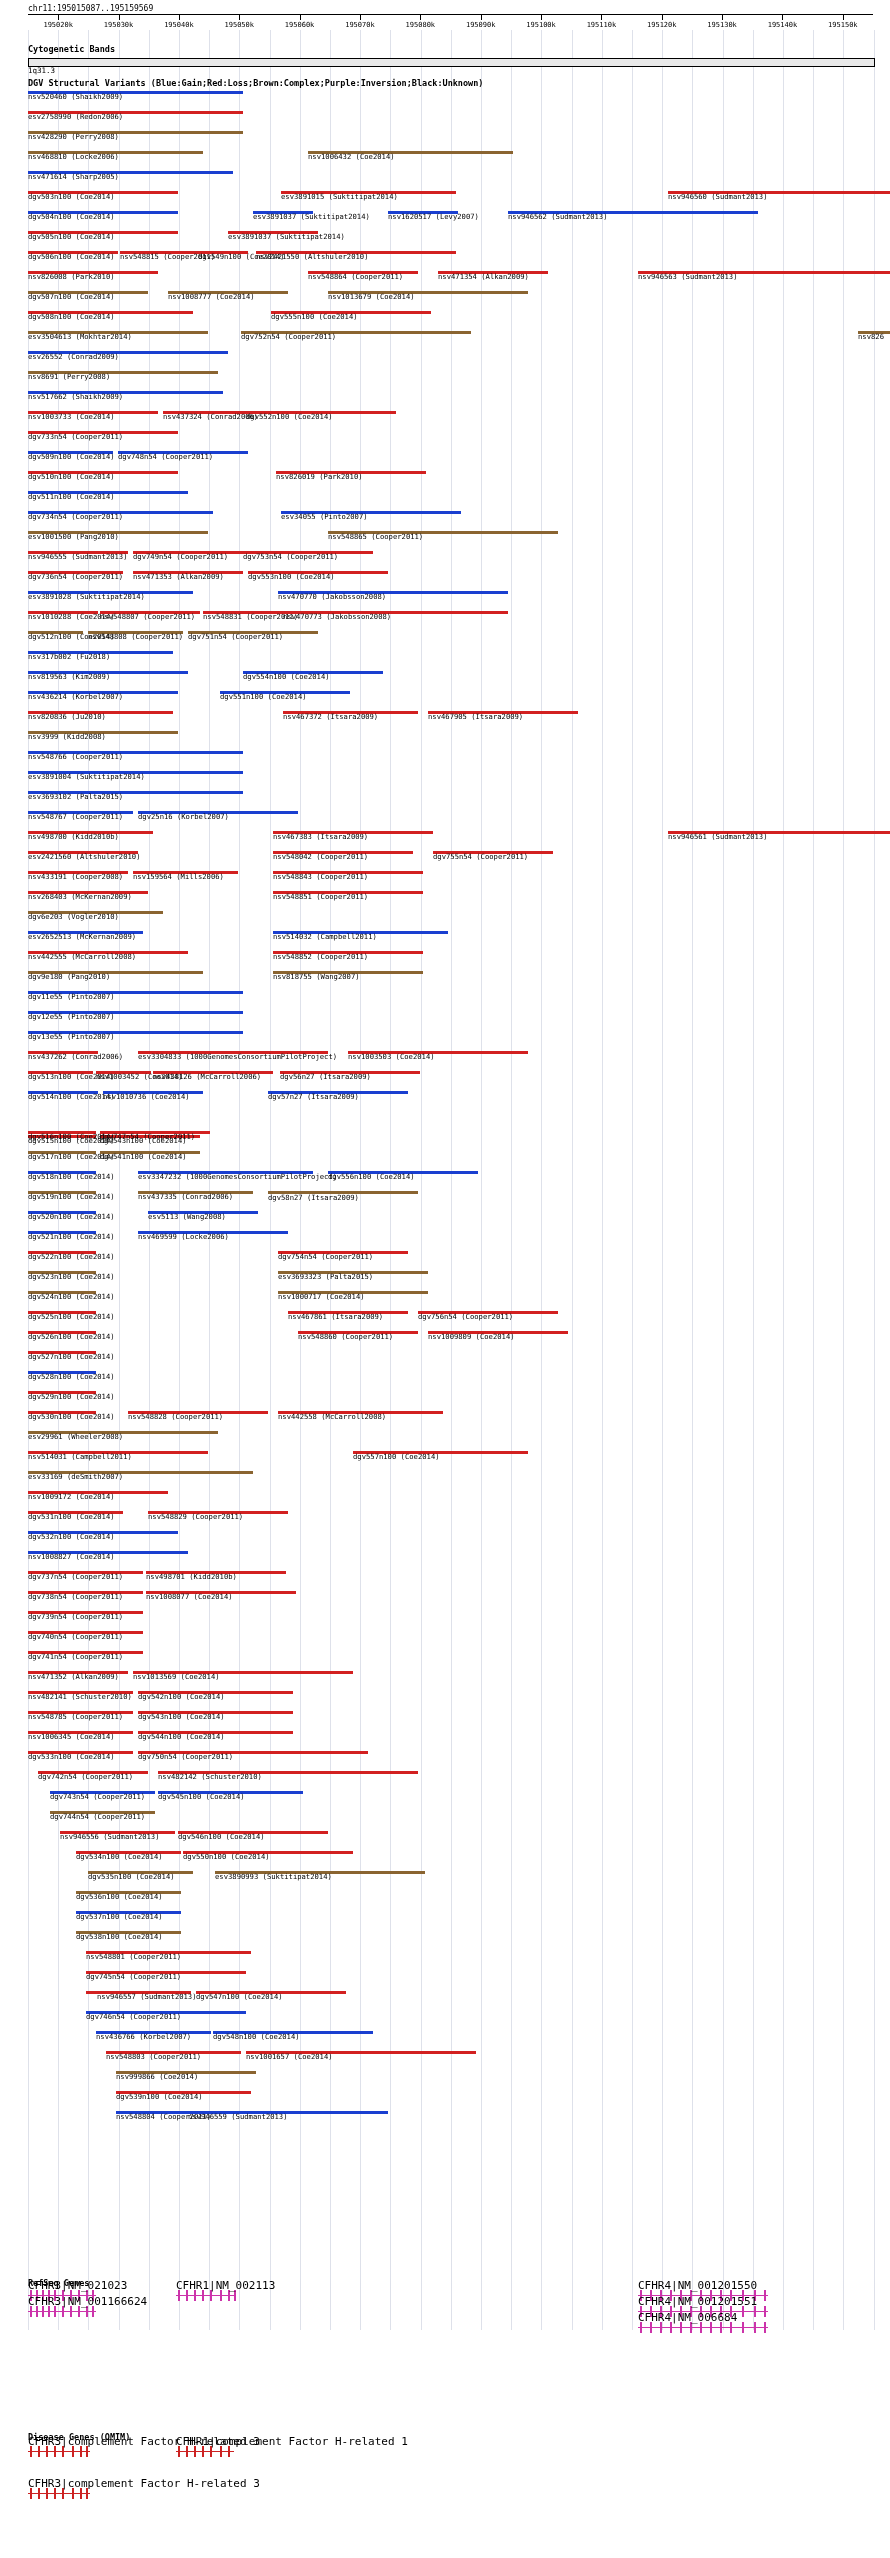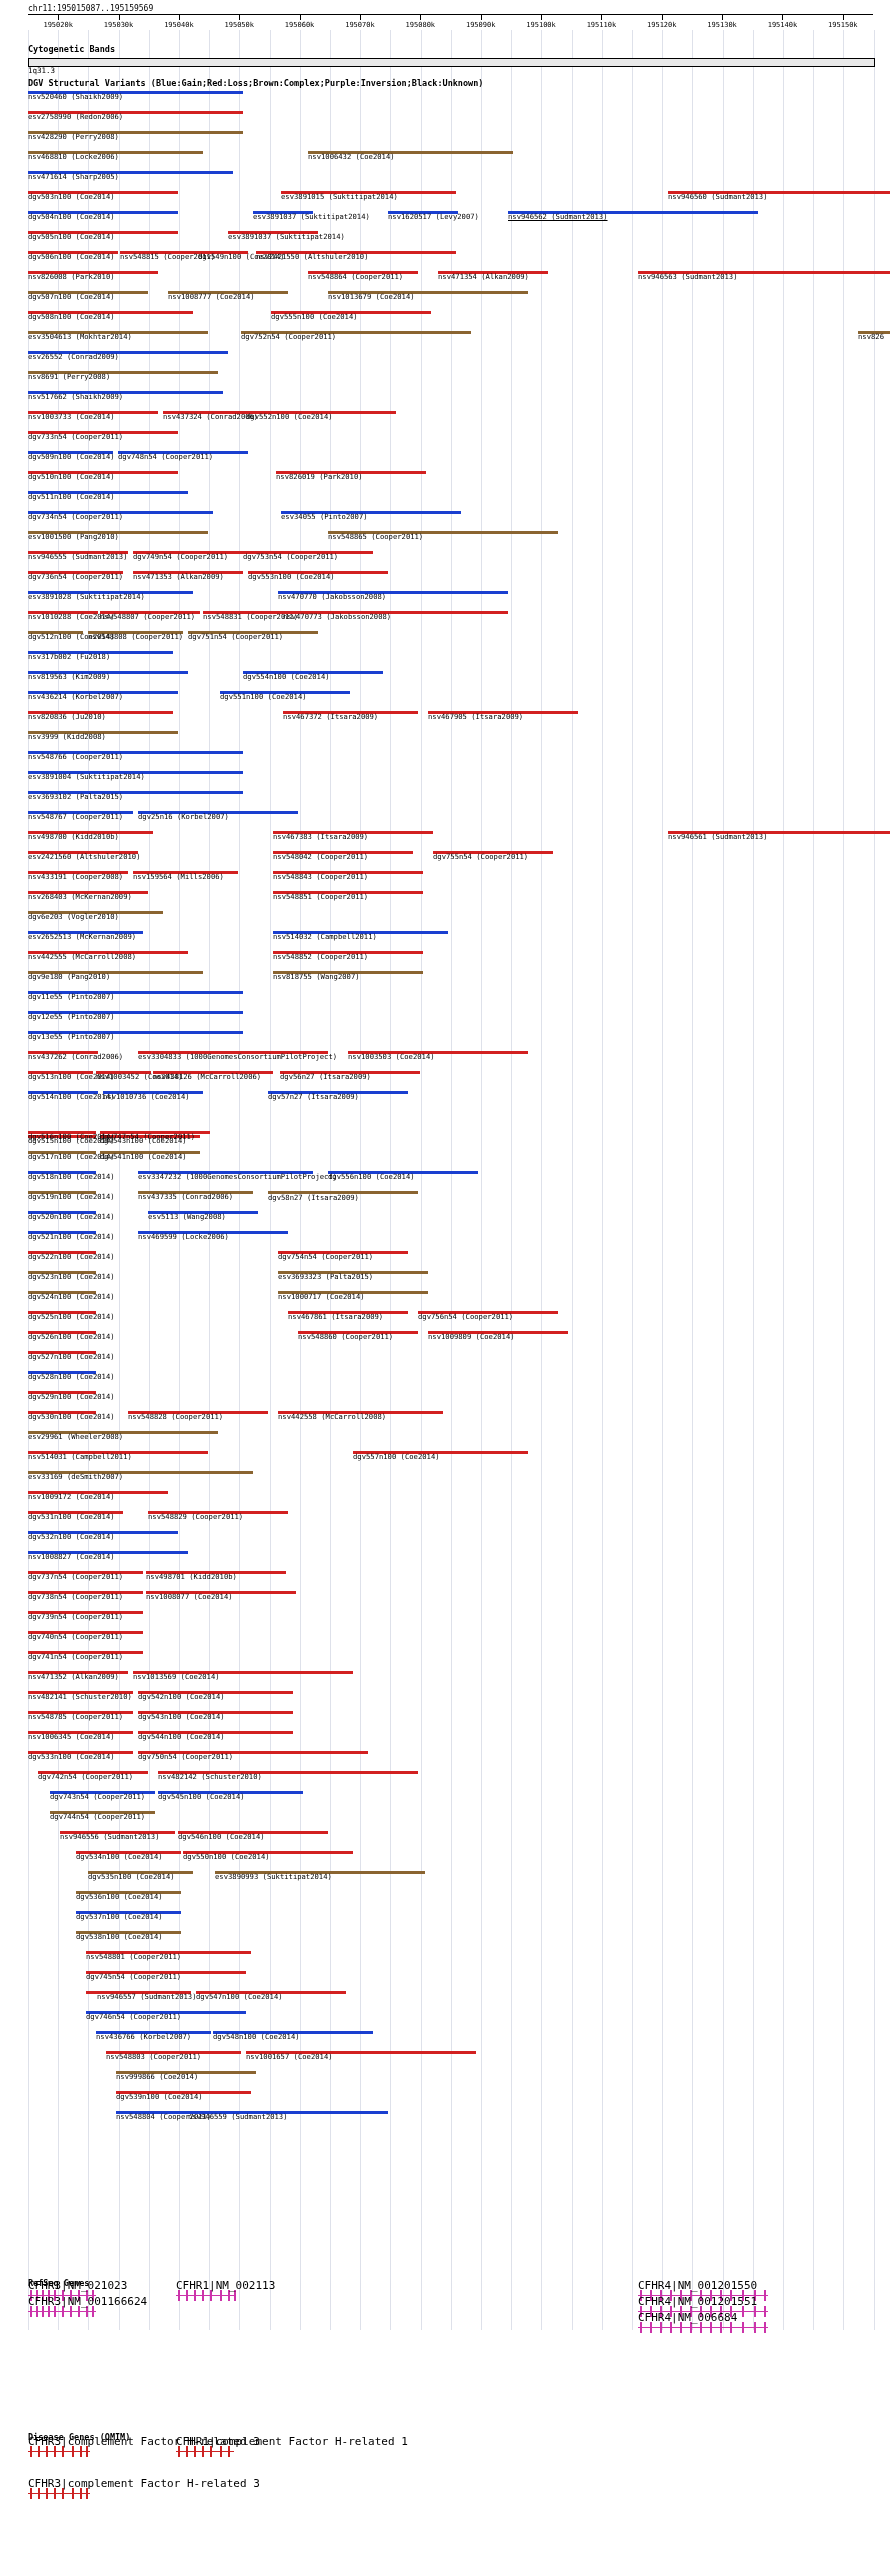--- a/index.html
+++ b/index.html
@@ -139,21 +139,21 @@
         <div class="lab mono" style="left: 640px; top: 4px;">nsv946560 (Sudmant2013)</div>
       </div>
       <div class="track" style="top: 120px; left: 0px; width: 845px;">
         <div class="bar" style="left: 0px; width: 150px; background: rgb(26, 63, 208);"></div>
         <div class="lab mono" style="left: 0px; top: 4px;">dgv504n100 (Coe2014)</div>
         <div class="bar" style="left: 225px; width: 60px; background: rgb(26, 63, 208);"></div>
         <div class="lab mono" style="left: 225px; top: 4px;">esv3891037 (Suktitipat2014)</div>
         <div class="bar" style="left: 360px; width: 70px; background: rgb(26, 63, 208);"></div>
         <div class="lab mono" style="left: 360px; top: 4px;">nsv1620517 (Levy2007)</div>
         <div class="bar" style="left: 480px; width: 250px; background: rgb(26, 63, 208);"></div>
-        <div class="lab mono" style="left: 480px; top: 4px; text-decoration: underline;">nsv946562 (Sudmant2013)</div>
+        <div class="lab mono" style="left: 480px; top: 4px;">nsv946562 (Sudmant2013)</div>
       </div>
       <div class="track" style="top: 140px; left: 0px; width: 845px;">
         <div class="bar" style="left: 0px; width: 150px; background: rgb(210, 32, 32);"></div>
         <div class="lab mono" style="left: 0px; top: 4px;">dgv505n100 (Coe2014)</div>
         <div class="bar" style="left: 200px; width: 90px; background: rgb(210, 32, 32);"></div>
         <div class="lab mono" style="left: 200px; top: 4px;">esv3891037 (Suktitipat2014)</div>
       </div>
       <div class="track" style="top: 160px; left: 0px; width: 845px;">
         <div class="bar" style="left: 0px; width: 90px; background: rgb(210, 32, 32);"></div>
         <div class="lab mono" style="left: 0px; top: 4px;">dgv506n100 (Coe2014)</div>

